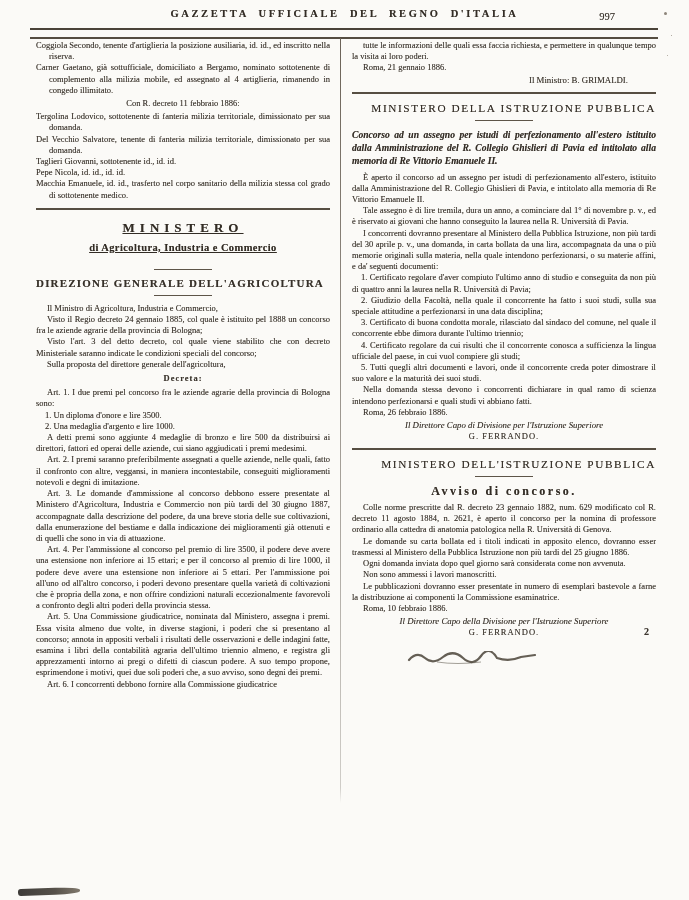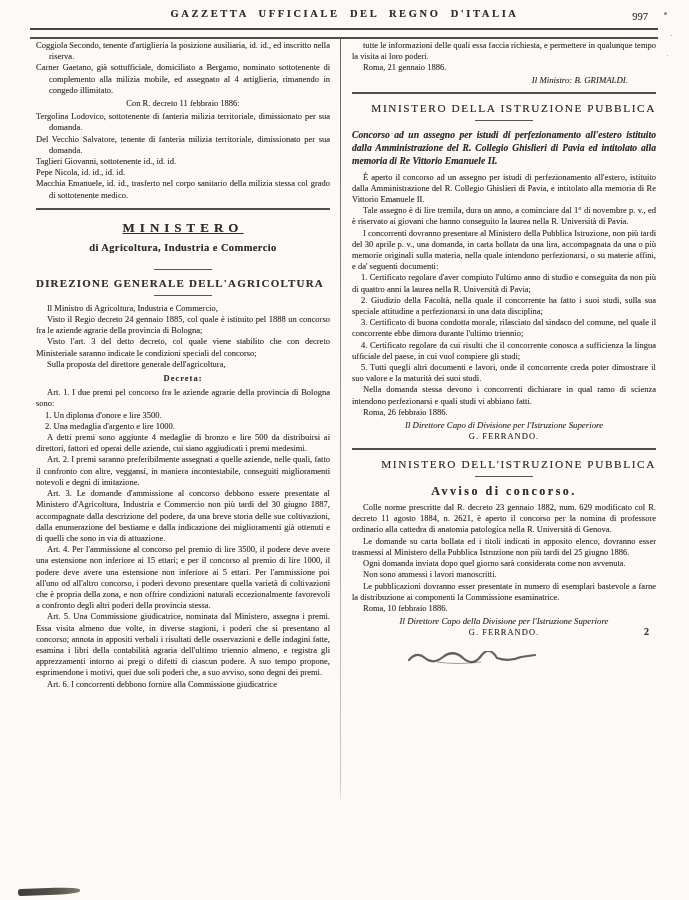--- a/index.html
+++ b/index.html
@@ -10,21 +10,21 @@
     color:#3c362f;
     text-shadow:0 0 0.5px rgba(62,52,42,.5);
   }
   .page{position:absolute;inset:0;}
   
   .masthead{position:absolute;top:4px;left:0;width:689px;height:24px;}
   .masthead h1{
     margin:0;text-align:center;font-size:10.5px;font-weight:bold;
     letter-spacing:2.6px;word-spacing:5px;color:#332d26;padding-top:4px;
   }
-  .pageno{position:absolute;top:7px;right:41px;font-size:10.5px;color:#3a342d;}
+  .pageno{position:absolute;top:7px;right:74px;font-size:10.5px;color:#3a342d;}
   .head-rule{
     position:absolute;top:28px;left:30px;width:628px;height:7px;
     border-top:2.5px solid #4a4339;border-bottom:2.5px solid #554d41;
   }
   
   .cols{position:absolute;top:40px;left:36px;width:620px;}
   .col-left{position:absolute;left:0;top:0;width:294px;}
   .col-right{position:absolute;left:316px;top:0;width:304px;}
   .col-divider{
     position:absolute;left:304px;top:-2px;width:1px;height:765px;
@@ -39,39 +39,39 @@
   .para.item{text-indent:9px;}
   
   .rule-full{border:none;border-top:2.2px solid #564e42;margin:7px 0 8px 0;}
   .rule-short{border:none;border-top:1.2px solid #5d5448;width:58px;margin:6px auto 7px auto;}
   .h-ministero{
     margin:10px 0 2px 0;text-align:center;font-size:13px;font-weight:bold;
     letter-spacing:5px;color:#322c25;text-decoration:underline;
   }
   .h-ministero-sub{
     margin:6px 0 16px 0;text-align:center;font-size:10.5px;font-weight:bold;
-    letter-spacing:.4px;color:#322c25;
+    letter-spacing:.4px;color:#322c25;text-decoration:underline;
   }
   .h-direzione{
     margin:2px 0 0 0;text-align:left;font-size:11px;letter-spacing:1.2px;color:#37312a;
   }
   .h-sect{
     margin:8px 0 0 0;text-align:right;font-size:11.3px;font-weight:normal;
     letter-spacing:1.6px;color:#332d26;
   }
   .h-avviso{
     margin:4px 0 3px 0;text-align:center;font-size:12px;font-weight:bold;
     letter-spacing:2.5px;color:#332d26;
   }
   .sect-title{
     margin:6px 0 5px 0;font-size:9.6px;font-weight:bold;font-style:italic;
     line-height:13px;text-align:justify;color:#332d26;
   }
   
-  .sig-right{margin:1px 28px 0 0;text-align:right;font-size:8.8px;font-style:italic;}
+  .sig-right{margin:1px 28px 0 0;text-align:right;font-size:8.8px;}
   .sig-role{margin:2px 0 0 0;text-align:center;font-size:8.8px;font-style:italic;}
   .sig-name{margin:1px 0 0 0;text-align:center;font-size:8.5px;letter-spacing:1px;position:relative;}
   .sheet-no{position:absolute;right:6px;top:-1px;font-weight:bold;font-size:10px;font-style:normal;}
   
   .flourish{display:block;margin:14px auto 0 18%;}
   .smudge-bl{
     position:absolute;left:18px;top:888px;width:62px;height:7px;
     background:linear-gradient(90deg,#1d1a17,#3a342c 60%,#6b6255);
     border-radius:3px 40% 40% 3px;transform:rotate(-2deg);opacity:.85;
   }

